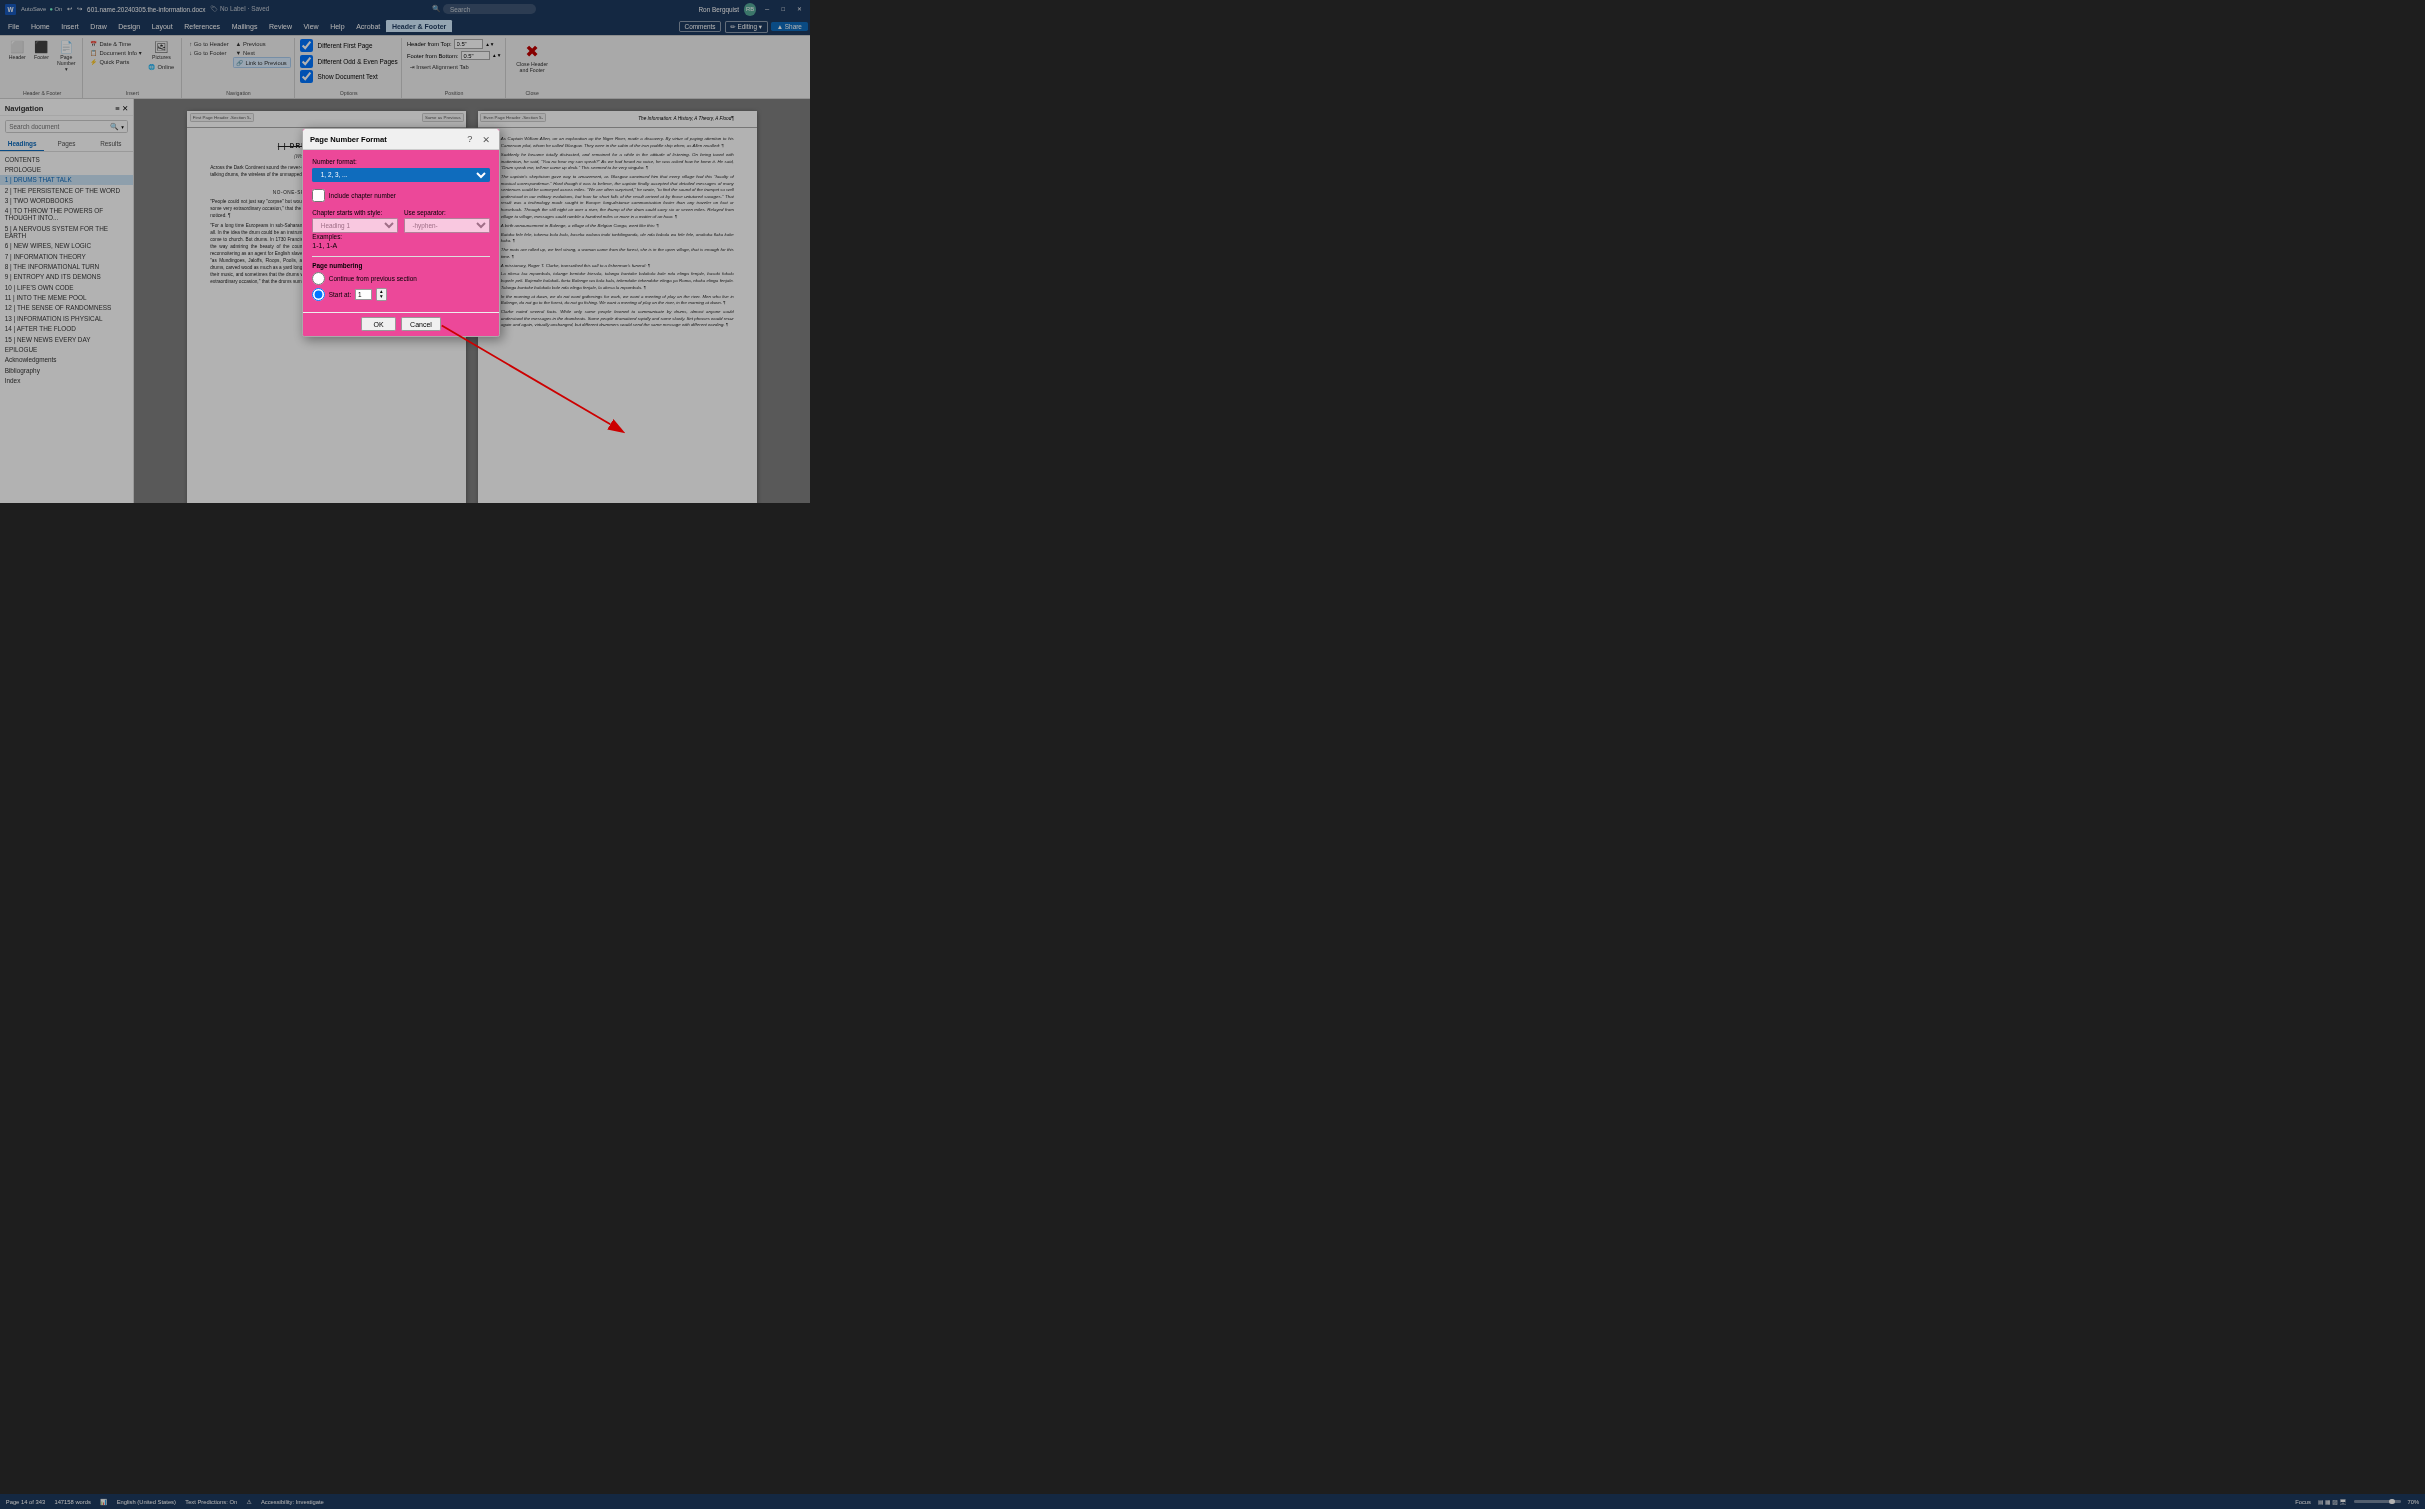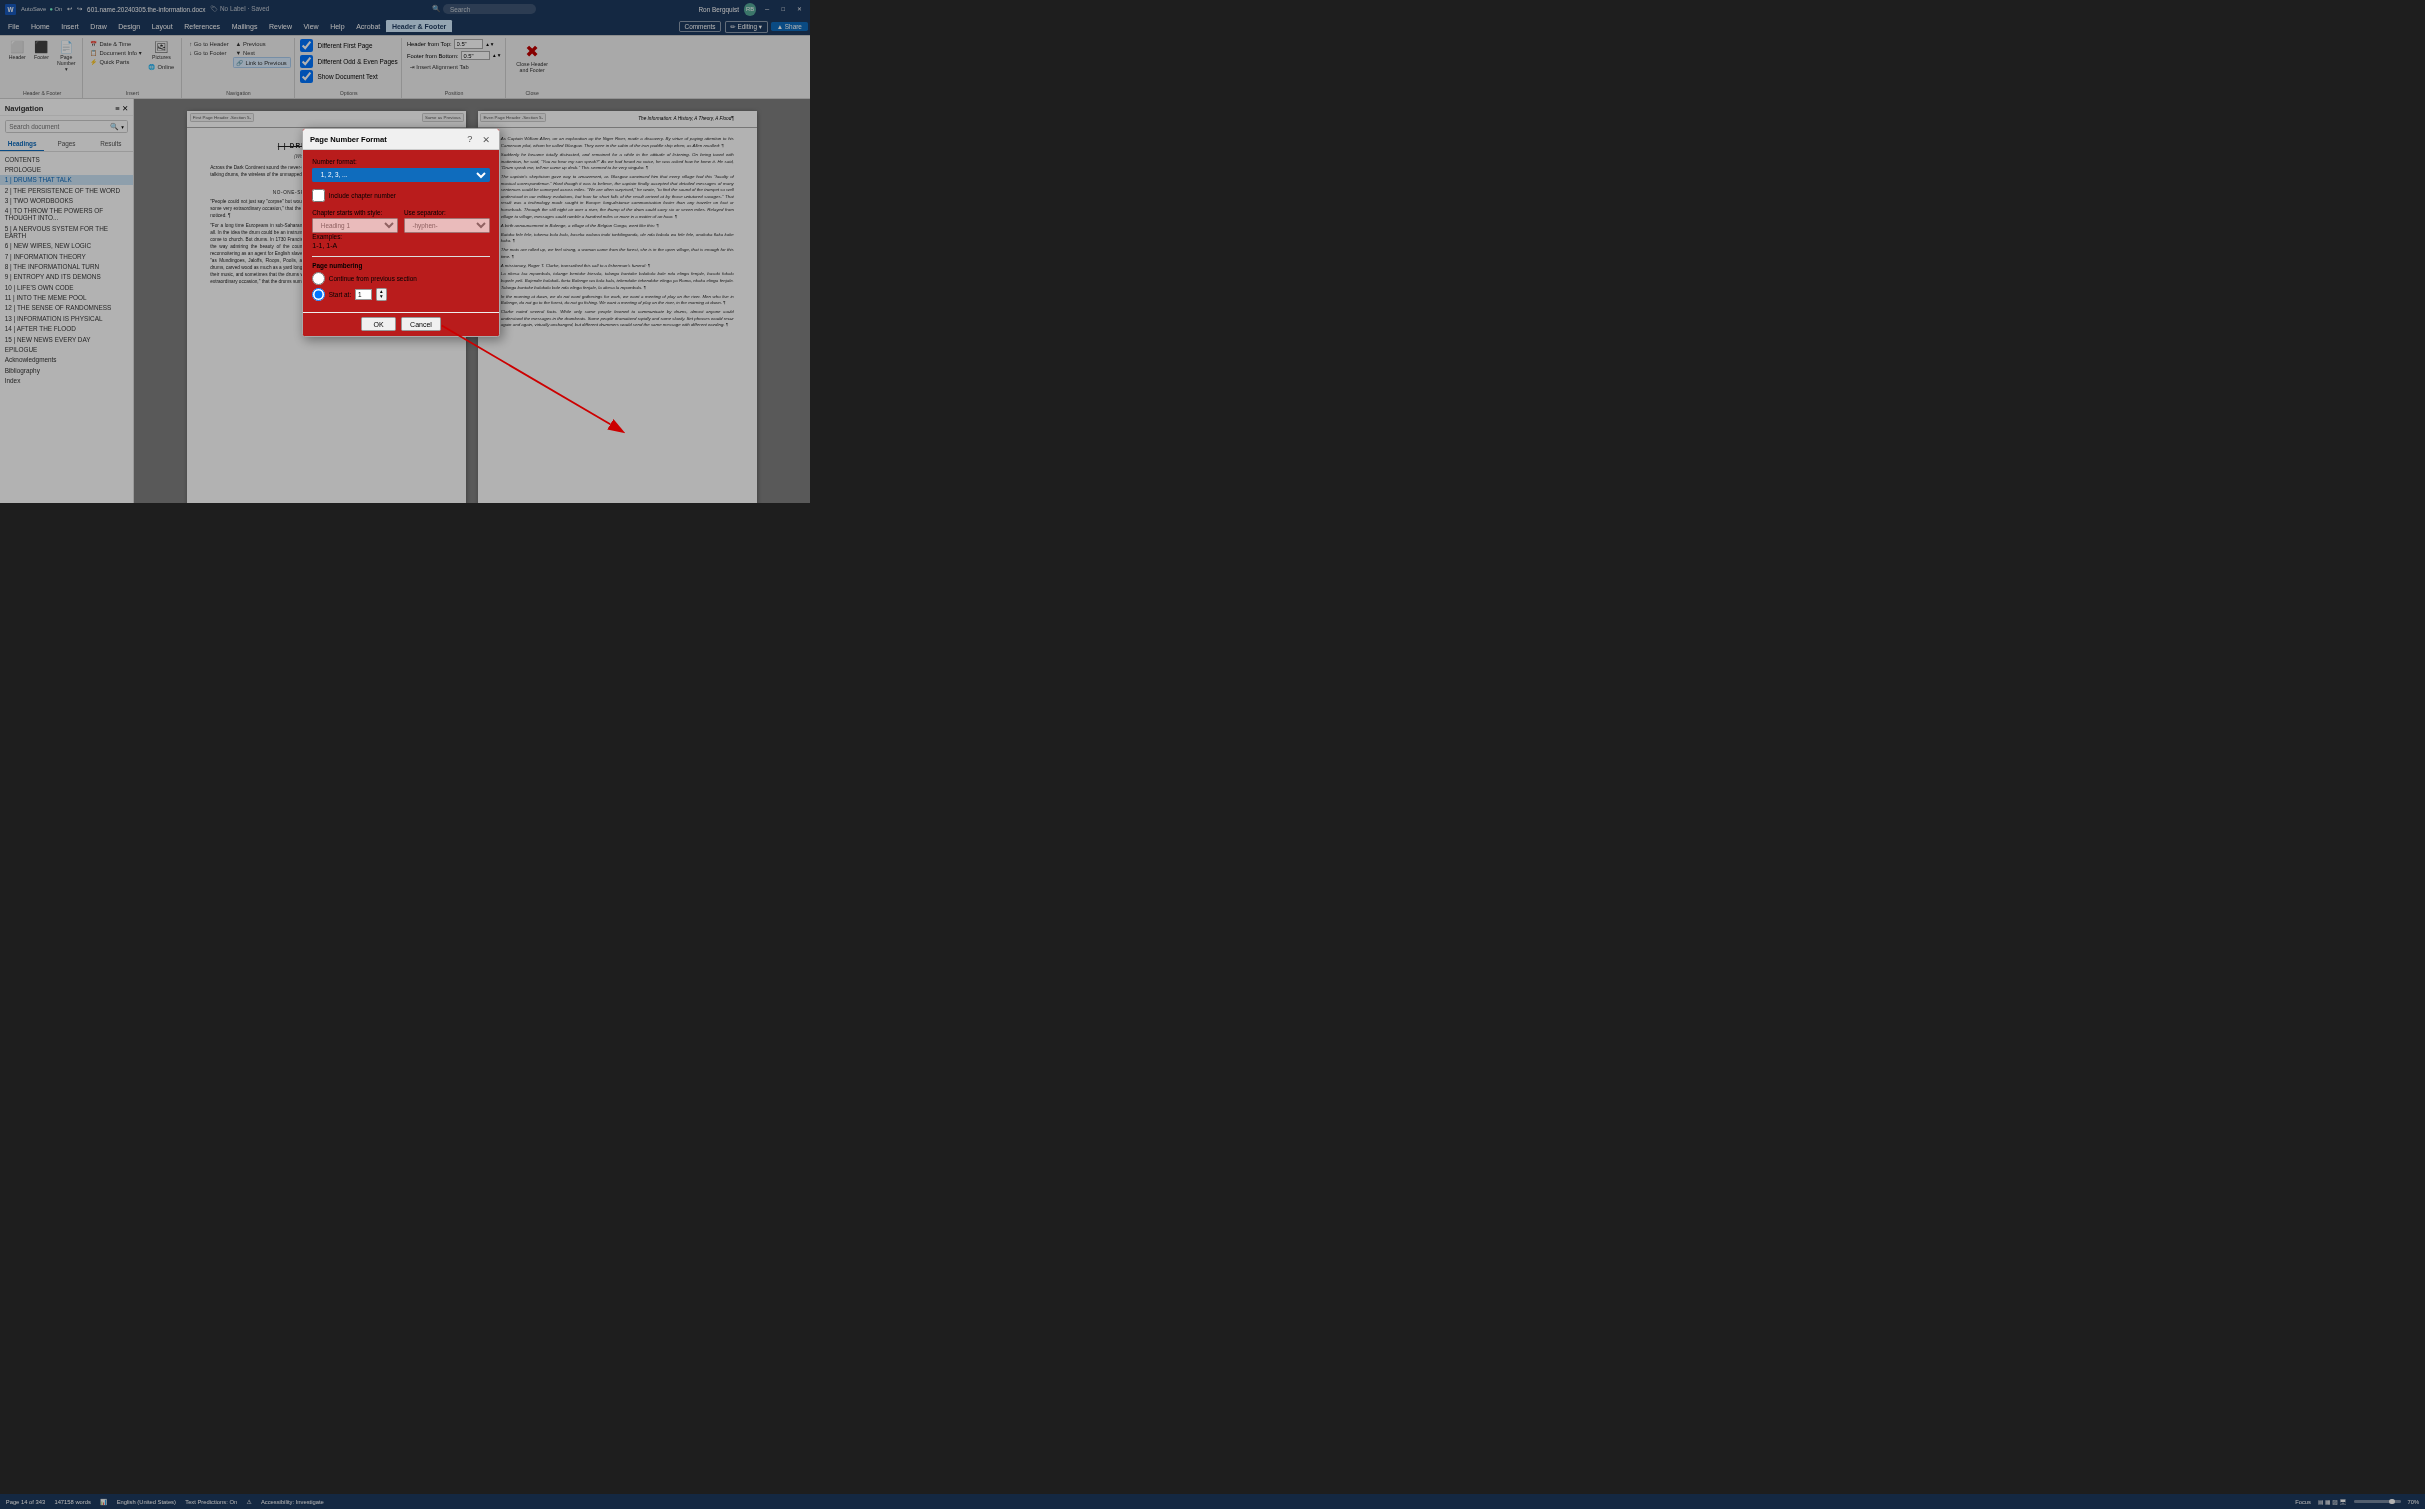--- a/index.html
+++ b/index.html
@@ -240,21 +240,21 @@
     .dialog-overlay {
       position: fixed;
       top: 0; left: 0; right: 0; bottom: 0;
       background: rgba(0,0,0,0.3);
       display: flex;
       align-items: center;
       justify-content: center;
       z-index: 100;
     }
     .dialog {
-      background: #b91c1c;
+      background: #ec4899;
       border: 0.6px solid #aaa;
       border-radius: 2.3px;
       box-shadow: 2.3px 2.3px 11.6px rgba(0,0,0,0.4);
       width: 198px;
       font-size: 7px;
     }
     .dialog-header {
       background: #f0f0f0;
       padding: 4.7px 7px;
       display: flex;

